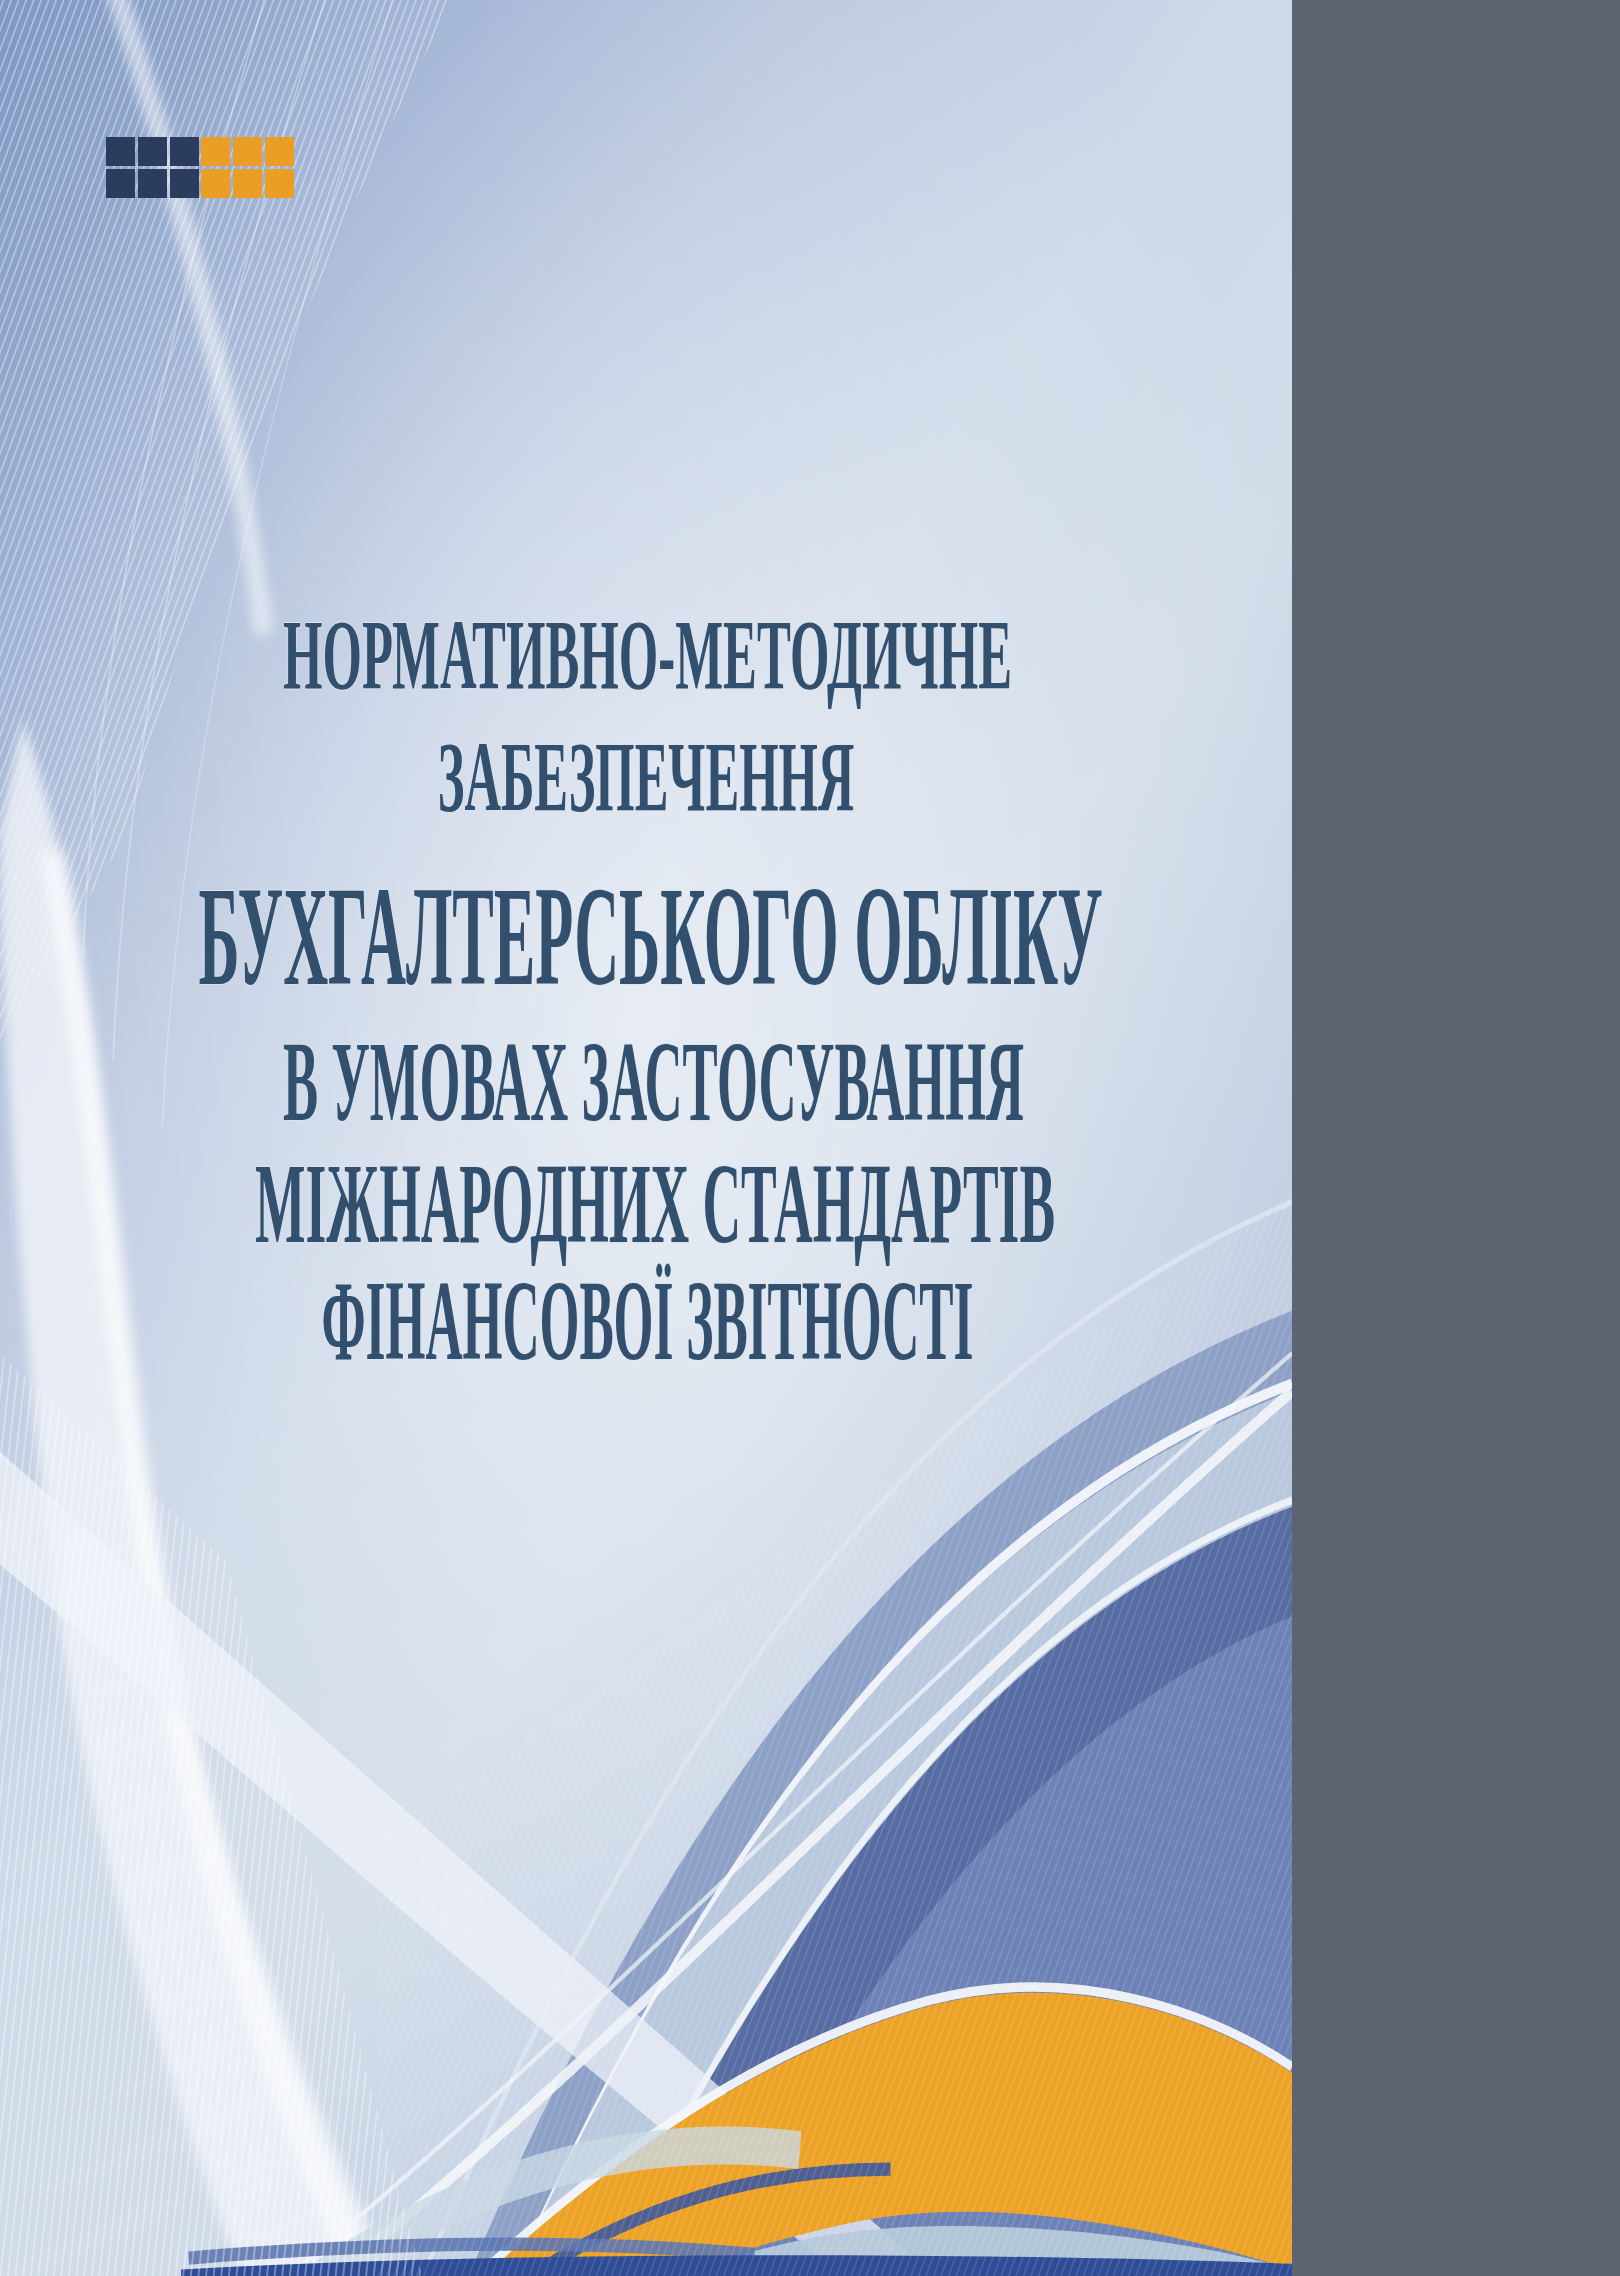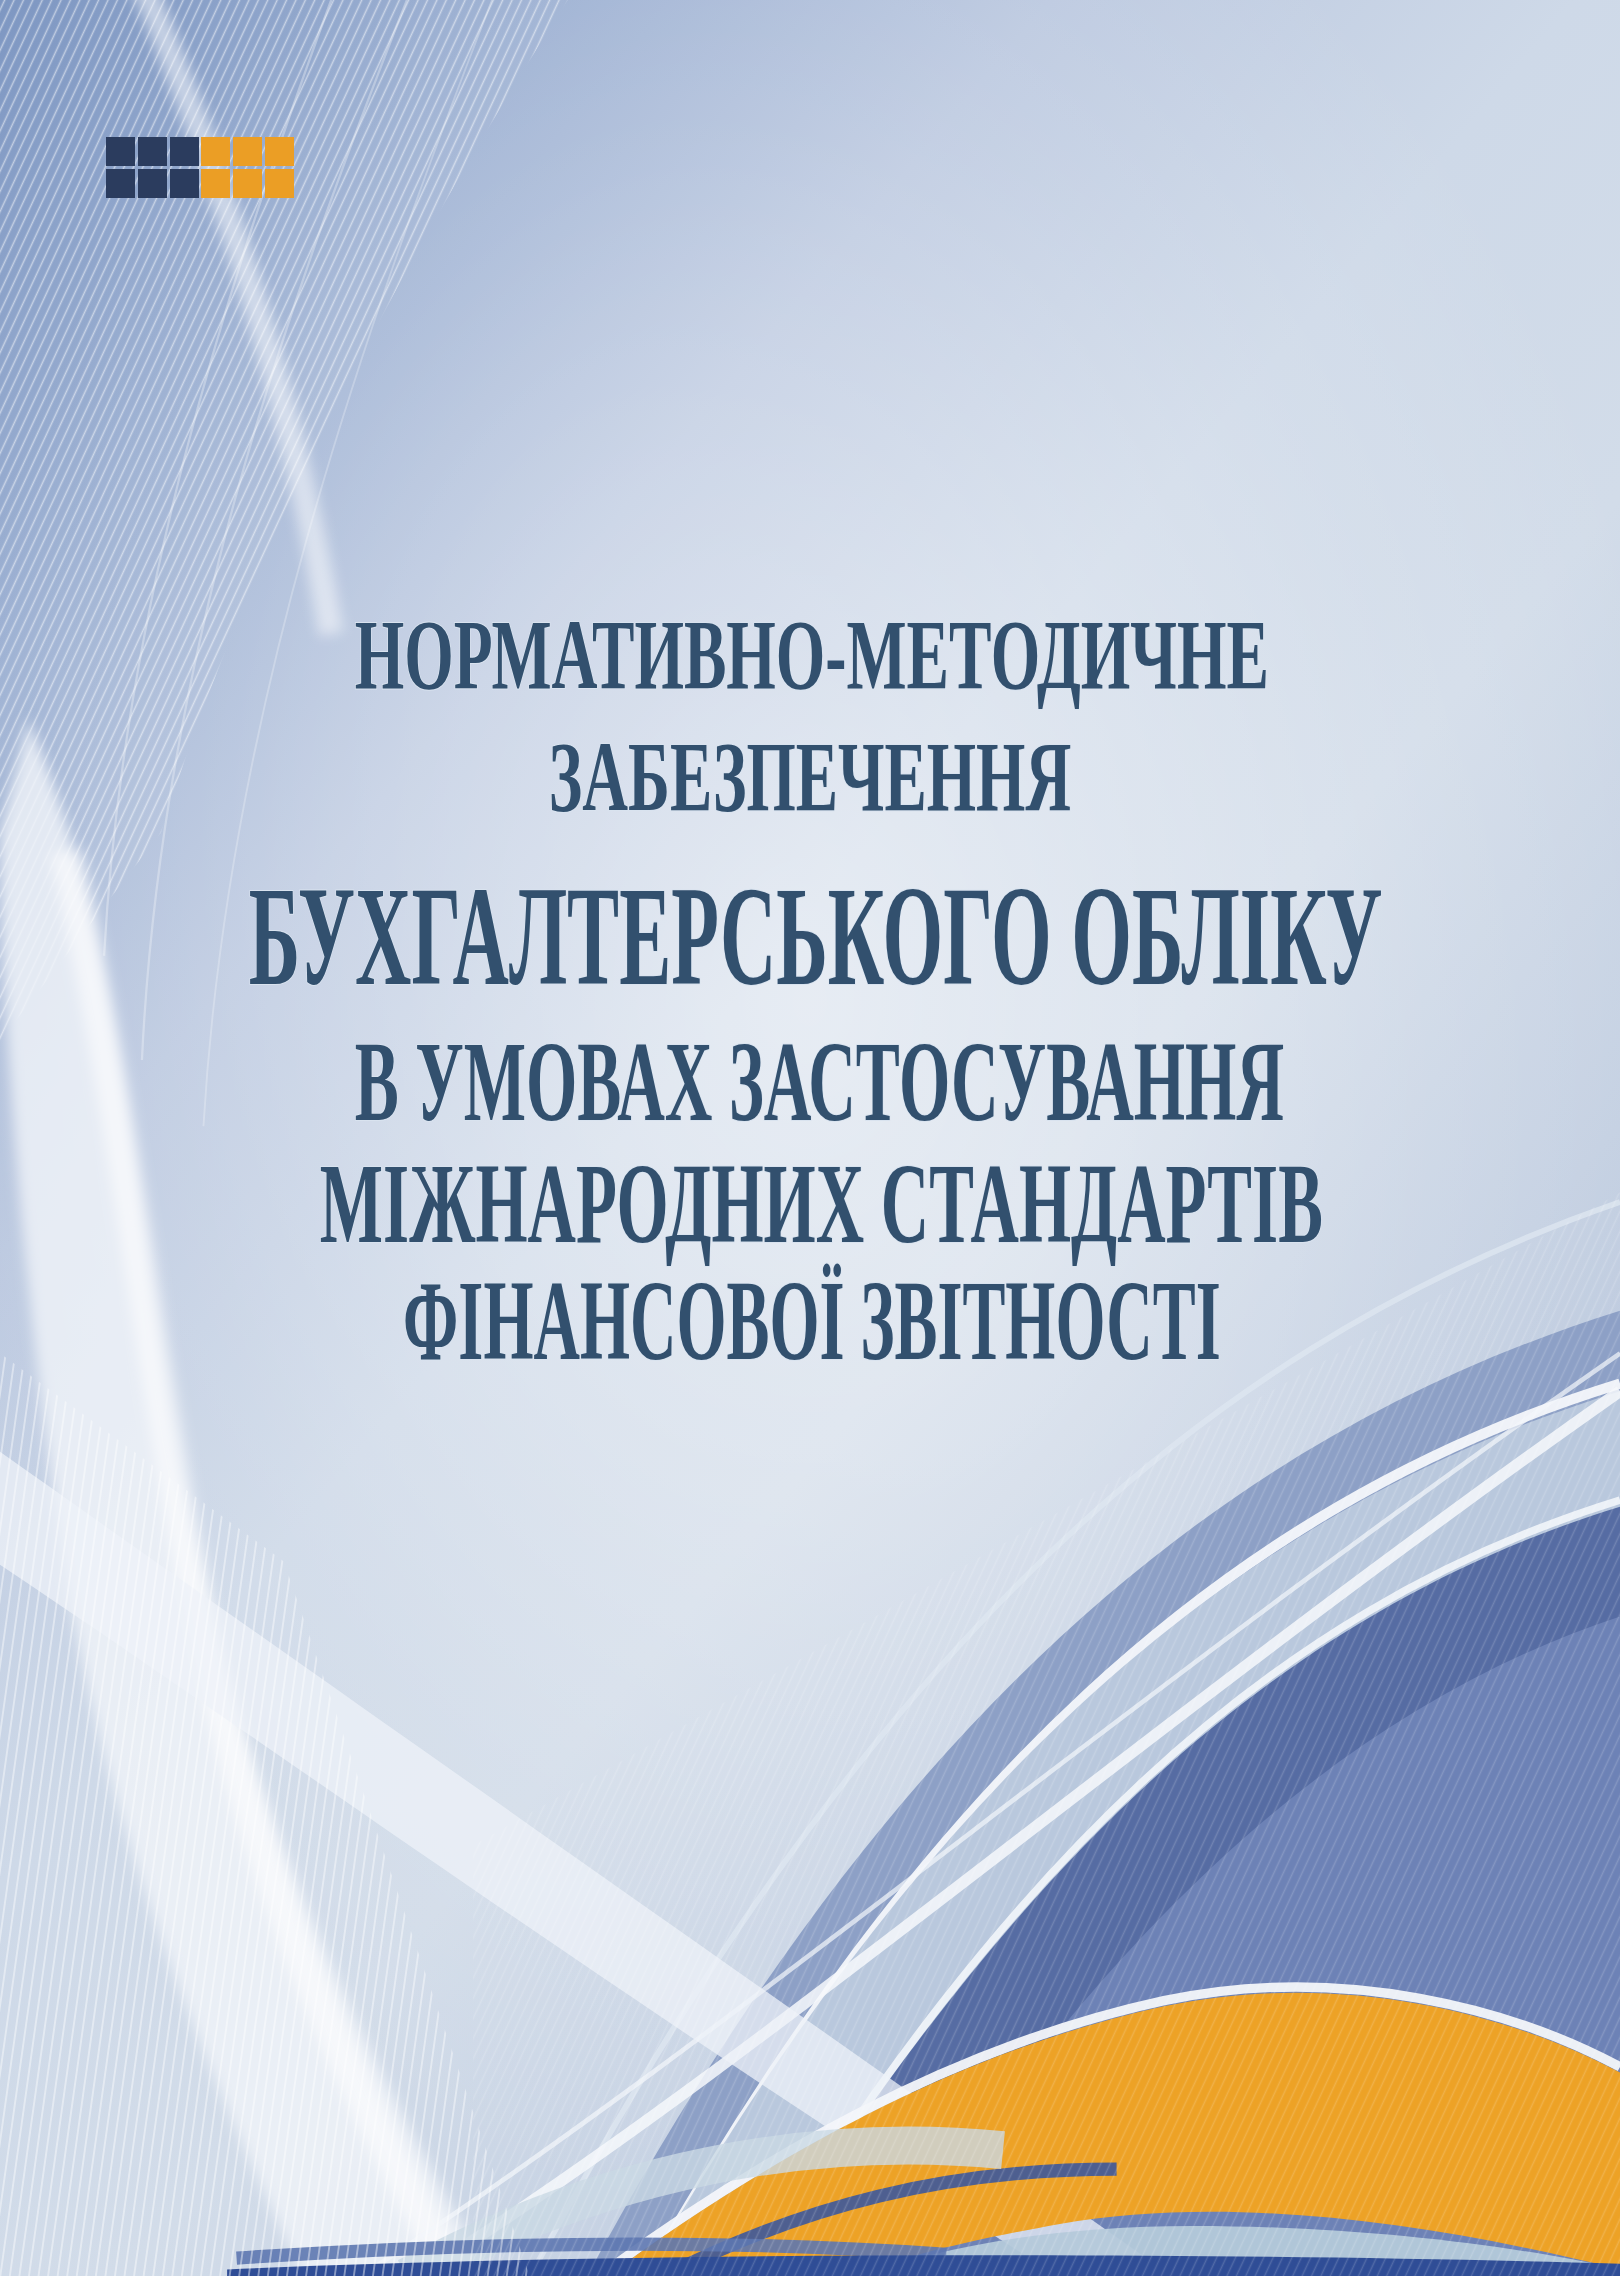--- a/index.html
+++ b/index.html
@@ -8,21 +8,21 @@
     --logo-orange:#eb9e25;
     --accent-orange:#eda226;
     --navy-strip:#2f4d96;
     --periwinkle-band:#6d82b6;
     --slate-band:#566ca3;
     --light-band:#b9c8dd;
     --steel-band:#8da0c6;
   }
   html,body{margin:0;padding:0;background:#5b6470;}
   .cover{
-    position:relative;width:1620px;height:2277px;overflow:hidden;
+    position:relative;width:1292px;height:2277px;overflow:hidden;
     font-family:"Liberation Serif","DejaVu Serif",serif;
     background:#c9d5e6;
   }
   svg.art{position:absolute;left:0;top:0;width:100%;height:100%;display:block;}
   .title-text{
     font-weight:700;
     fill:var(--title-text);
     stroke:#d9e3ef;stroke-width:2px;paint-order:stroke;
     letter-spacing:0;
   }

